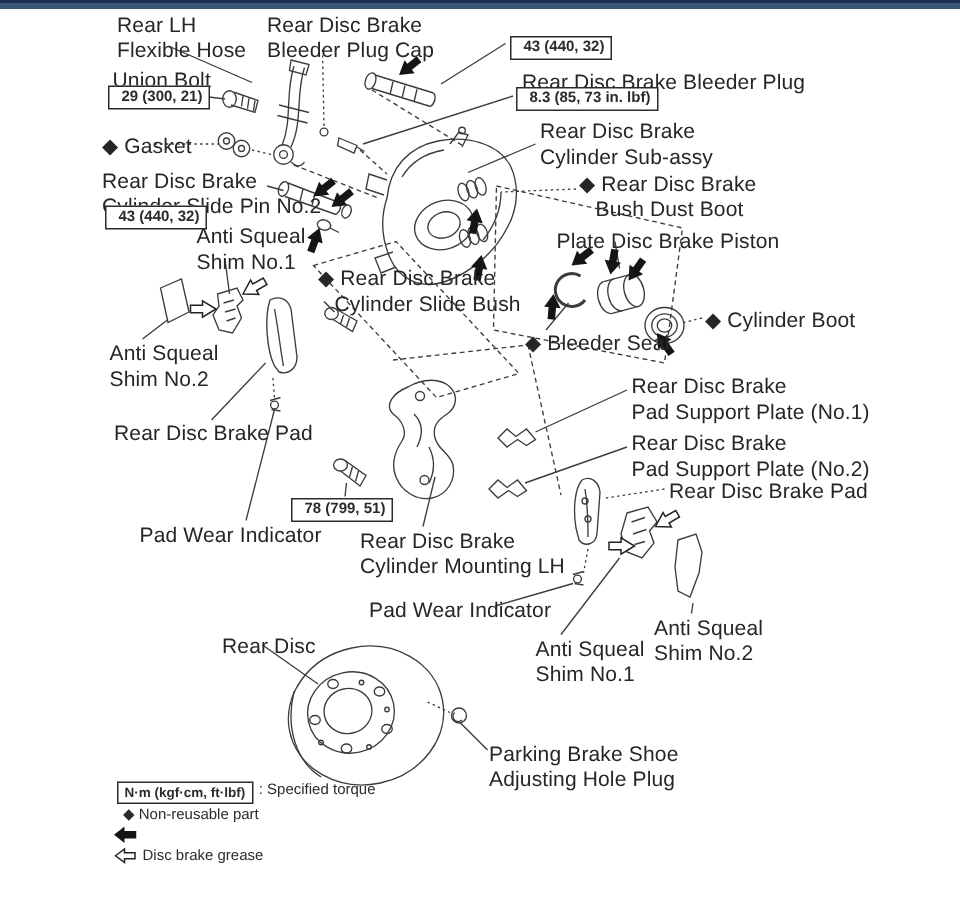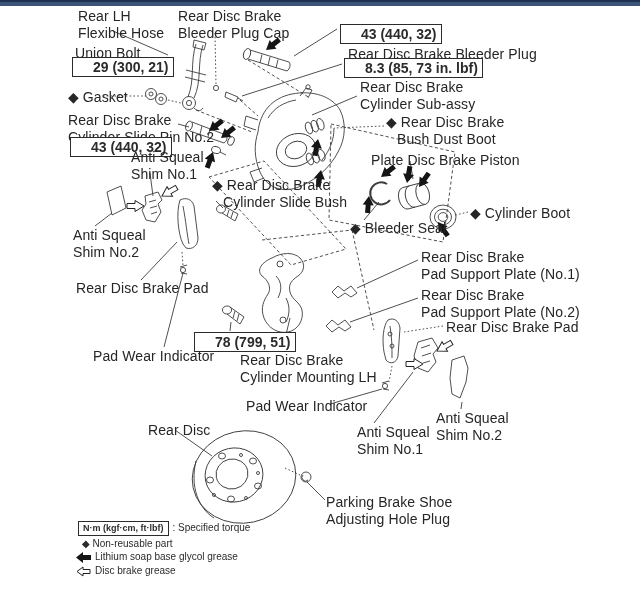--- a/index.html
+++ b/index.html
@@ -4,25 +4,25 @@
 <style>
   html,body{margin:0;padding:0;background:#fff;}
   #stage{
     position:relative;width:640px;height:598px;background:#ffffff;
     font-family:"Liberation Sans", sans-serif;color:#2b2b2b;overflow:hidden;
   }
   #topbar{position:absolute;left:0;top:0;width:640px;height:6px;background:#3a5578;border-top:2px solid #1d3050;box-sizing:border-box;}
   .lbl{position:absolute;font-size:14px;line-height:1.22;white-space:pre-line;color:#262626;letter-spacing:.1px;}
   .hang{padding-left:11px;text-indent:-11px;}
   .tbox{
-    position:absolute;font-size:14px;font-weight:bold;line-height:1;
-    border:1px solid #2b2b2b;background:#fff;padding:2px 4px 2px 20px;white-space:nowrap;
+    position:absolute;font-size:10px;font-weight:bold;line-height:1;
+    border:1px solid #2b2b2b;background:#fff;padding:2px 4px 2px 8px;white-space:nowrap;
   }
   #art{position:absolute;left:0;top:0;}
-  .legend-row{position:absolute;font-size:10px;line-height:1.2;display:flex;align-items:center;gap:4px;}
+  .legend-row{position:absolute;font-size:10px;line-height:1.2;display:flex;align-items:flex-start;gap:4px;}
   .legend-box{border:1px solid #2b2b2b;padding:1px 4px;font-size:9px;font-weight:bold;background:#fff;}
   .licon{display:inline-block;vertical-align:middle;}
 </style>
 </head>
 <body>
 
 <div id="stage">
   <div id="topbar"></div>
 
   <svg id="art" width="640" height="598" viewBox="0 0 640 598">
@@ -334,21 +334,20 @@
     <span class="legend-box">N·m (kgf·cm, ft·lbf)</span>
     <span>: Specified torque</span>
   </div>
   <div class="legend-row" style="left:82px;top:538px">
     <span>◆ Non-reusable part</span>
   </div>
   <div class="legend-row" style="left:76px;top:551px">
     <svg class="licon" width="15" height="11" viewBox="0 0 15 11">
         <polygon points="0,5.5 7,0 7,3 15,3 15,8 7,8 7,11" fill="#151515"></polygon>
       </svg>
-    <span>Lithium soap base glycol grease</span>
   </div>
   <div class="legend-row" style="left:76px;top:565px">
     <svg class="licon" width="15" height="11" viewBox="0 0 15 11">
         <polygon points="1,5.5 7,1 7,3.5 14,3.5 14,7.5 7,7.5 7,10" fill="#ffffff" stroke="#222" stroke-width="1"></polygon>
       </svg>
     <span>Disc brake grease</span>
   </div>
 </div>
 
 </body></html>

